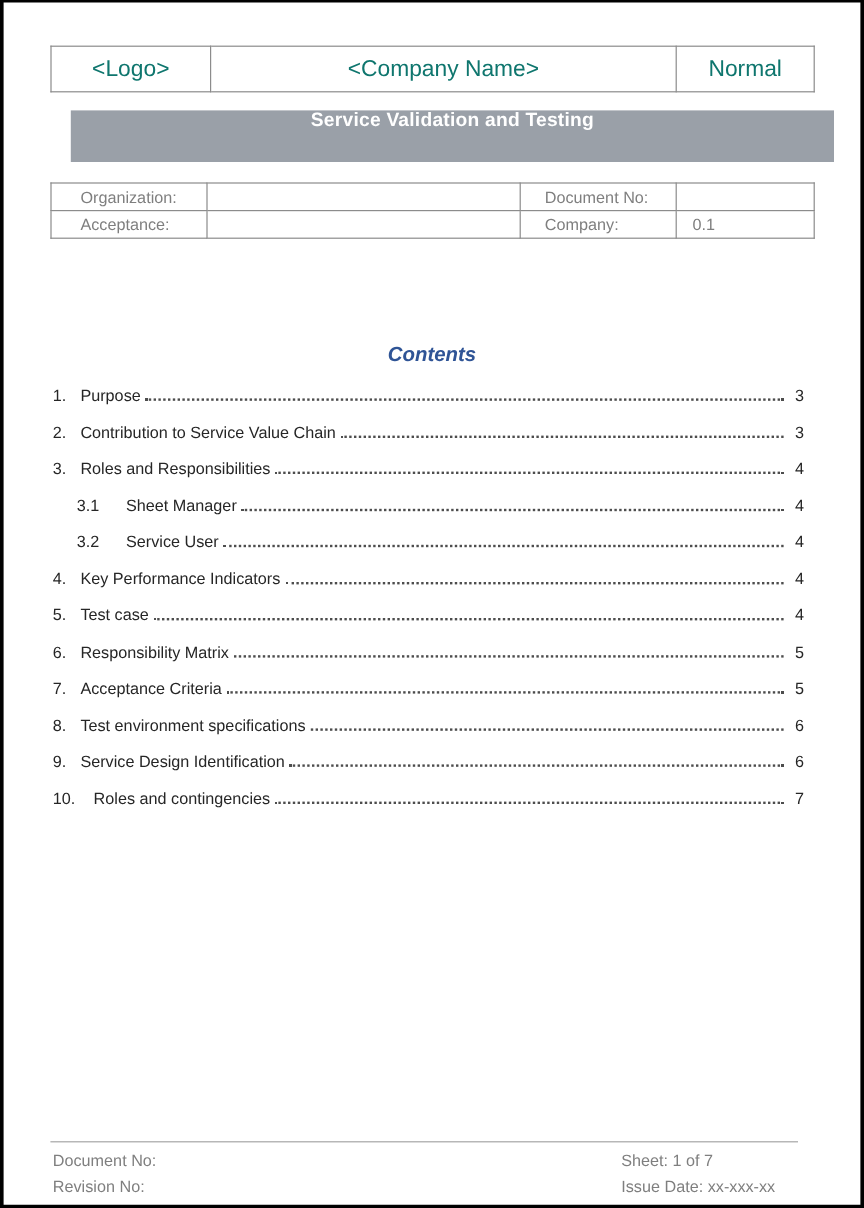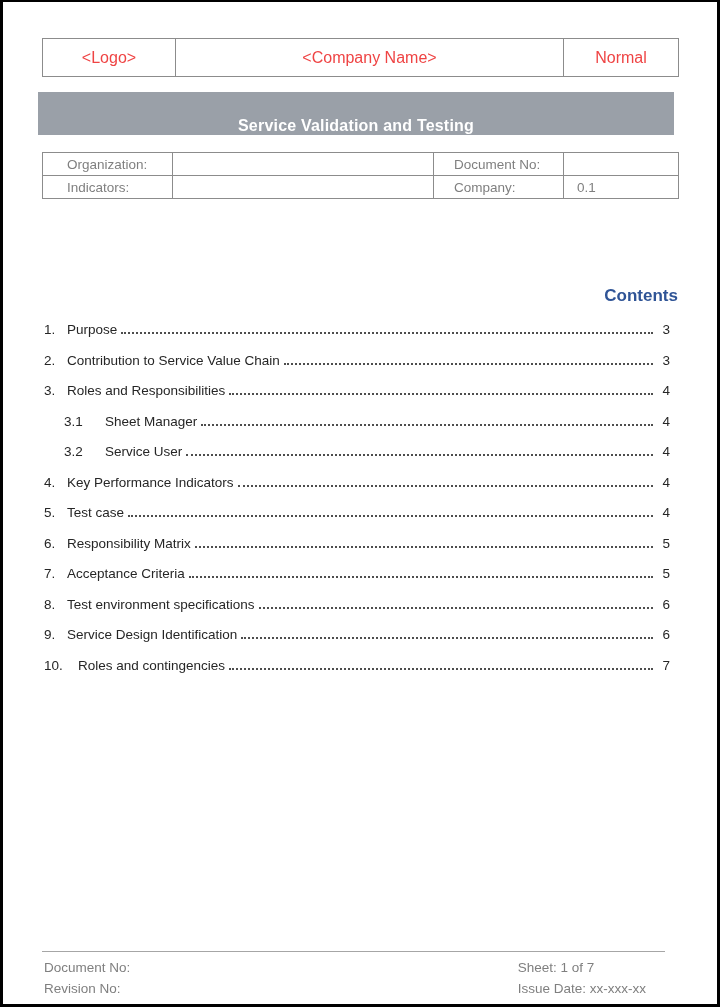--- a/index.html
+++ b/index.html
@@ -12,46 +12,46 @@
     background:#fff;
     font-family:"Liberation Sans","DejaVu Sans",sans-serif;
     overflow:hidden;
   }
   
   table { border-collapse:collapse; table-layout:fixed; width:636px; }
   .hdr-table { position:absolute; left:39px; top:36px; }
   .hdr-table td {
     border:1px solid #8c8c8c; height:35px;
     text-align:center; vertical-align:middle;
-    color:#ef4444; font-size:16px;
+    color:#0f766e; font-size:19px;
     overflow:hidden; white-space:nowrap;
   }
   .info-table { position:absolute; left:39px; top:150px; }
   .info-table td {
     border:1px solid #8c8c8c; height:20px;
     vertical-align:middle; color:#7f7f7f; font-size:13.5px;
     overflow:hidden; white-space:nowrap;
   }
   .info-table td.lbl1 { padding-left:24px; }
   .info-table td.lbl2 { padding-left:20px; }
   .info-table td.val2 { padding-left:13px; }
   
   .title-banner {
-    position:absolute; left:35px; top:90px;
+    position:absolute; left:56px; top:90px;
     width:636px; height:43px;
     background:#9aa0a8;
-    display:flex; align-items:flex-end; justify-content:center;
+    display:flex; align-items:flex-start; justify-content:center;
     color:#ffffff; font-size:16px; font-weight:bold;
     letter-spacing:0.2px;
   }
   
   .contents-heading {
     position:absolute; left:39px; top:284px; width:636px;
-    text-align:right;
-    color:#2f5496; font-size:17px; font-weight:bold;
+    text-align:center;
+    color:#2f5496; font-size:17px; font-weight:bold;font-style:italic;
   }
   .toc { position:absolute; left:39px; top:320px; width:636px; }
   .toc-row {
     display:flex; align-items:flex-end;
     height:15px; margin-bottom:15.5px;
     font-size:13.5px; color:#262626;
   }
   .toc-row span { line-height:15px; white-space:nowrap; }
   .toc-num { flex:none; width:23px; padding-left:2px; }
   .toc-row.wide-num .toc-num { width:34px; }
@@ -107,21 +107,21 @@
         <col style="width:115px">
       </colgroup>
     <tbody>
         <tr>
       <td class="lbl1">Organization:</td>
       <td></td>
       <td class="lbl2">Document No:</td>
       <td class="val2"></td>
     </tr>
     <tr>
-      <td class="lbl1">Indicators:</td>
+      <td class="lbl1">Acceptance:</td>
       <td></td>
       <td class="lbl2">Company:</td>
       <td class="val2">0.1</td>
     </tr>
   </tbody>
     </table>
 
   <div class="contents-heading">Contents</div>
 
   <div class="toc">

